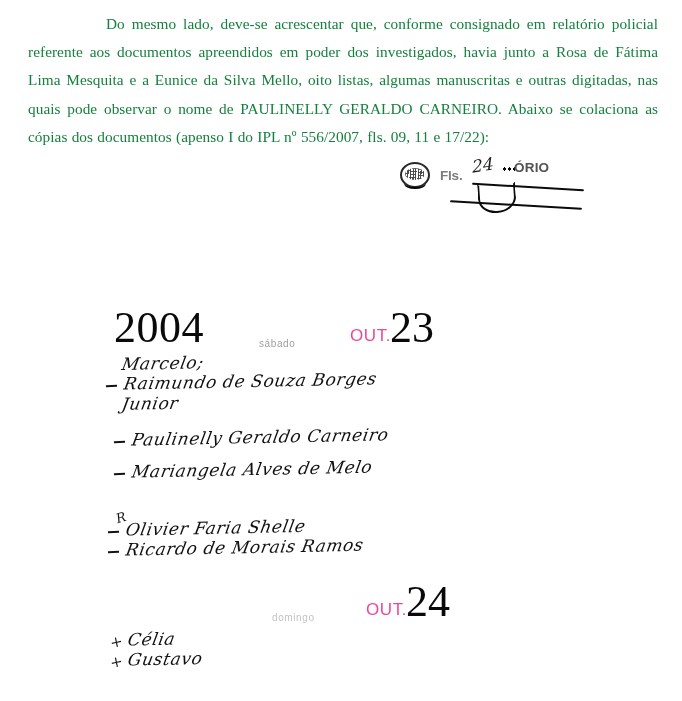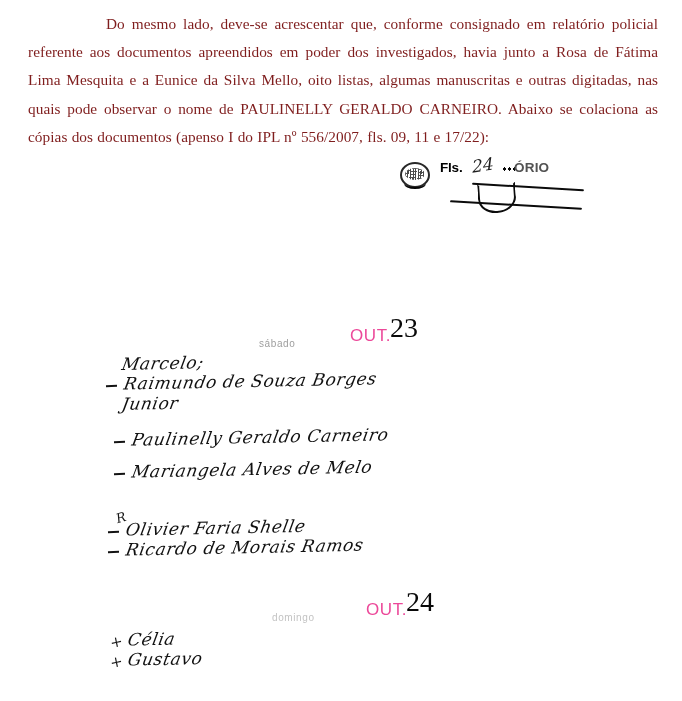--- a/index.html
+++ b/index.html
@@ -30,21 +30,21 @@
     left: 28px;
     top: 10px;
     width: 630px;
   }
   .doc-paragraph {
     font-family: "Liberation Serif", "DejaVu Serif", serif;
     font-size: 15.3px;
     line-height: 28.2px;
     text-align: justify;
     text-indent: 78px;
-    color: #7f1d1d;
+    color: #15803d;
     letter-spacing: 0.05px;
     word-spacing: 0.4px;
     margin: 0;
   }
 
   
   .stamp {
     position: absolute;
     left: 398px;
     top: 156px;
@@ -92,26 +92,26 @@
     left: 4px;
     bottom: -1px;
     width: 22px;
     height: 9px;
     border-bottom: 2px solid #161616;
     border-radius: 0 0 50% 50%;
   }
   .stamp-fls {
     position: absolute;
     left: 42px;
-    top: 4px;
+    top: 12px;
     font-family: "Liberation Sans", "DejaVu Sans", sans-serif;
     font-weight: 700;
     font-size: 13.5px;
     letter-spacing: -0.2px;
-    color: #000000;
+    color: #3b82f6;
     text-align: center;
   }
   .stamp-tail {
     position: absolute;
     left: 116px;
     top: 4px;
     font-family: "Liberation Sans", "DejaVu Sans", sans-serif;
     font-weight: 700;
     font-size: 13.5px;
     letter-spacing: 0.2px;
@@ -211,21 +211,21 @@
     font-family: Liberation Sans, sans-serif;
     font-size: 17px;
     letter-spacing: 0.6px;
     color: #ec4899;
   }
   .agenda-daynum {
     position: absolute;
     left: 286px;
     top: -4px;
     font-family: "Liberation Serif", "DejaVu Serif", serif;
-    font-size: 28px;
+    font-size: 44px;
     line-height: 40px;
     color: #090909;
   }
 
   
   .agenda-head2 {
     position: absolute;
     left: 16px;
     top: 276px;
     width: 392px;
@@ -327,20 +327,21 @@
     <div class="stamp-dots"></div>
     <span class="stamp-tail">ÓRIO</span>
     <div class="stamp-loop"></div>
     <div class="stamp-rule r1"></div>
     <div class="stamp-rule r2"></div>
   </div>
 
   <div class="agenda">
 
     <div class="agenda-head">
+      <span class="agenda-year">2004</span>
       <span class="agenda-weekday">sábado</span>
       <span class="agenda-monthlabel">OUT.</span>
       <span class="agenda-daynum">23</span>
     </div>
 
     <div class="hw-line hand n1">
       <span class="hw-text noindent">Marcelo;</span>
     </div>
 
     <div class="hw-line hand n2">

